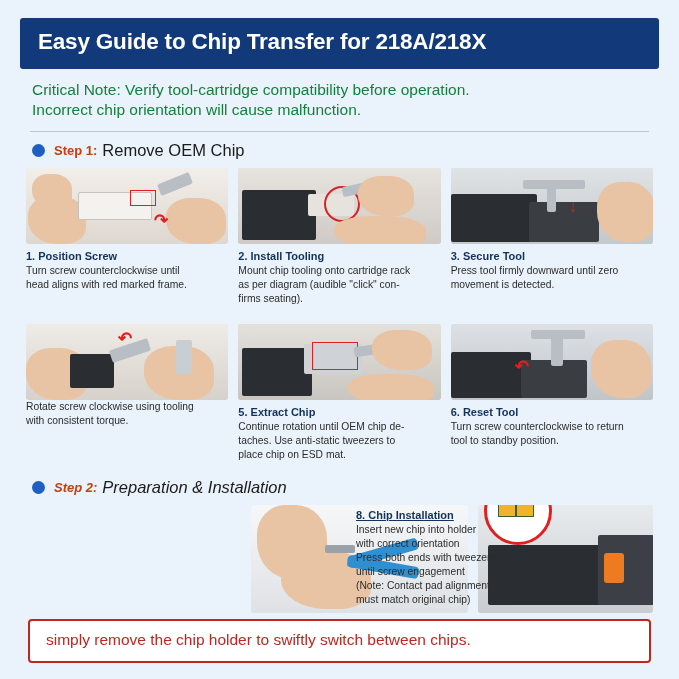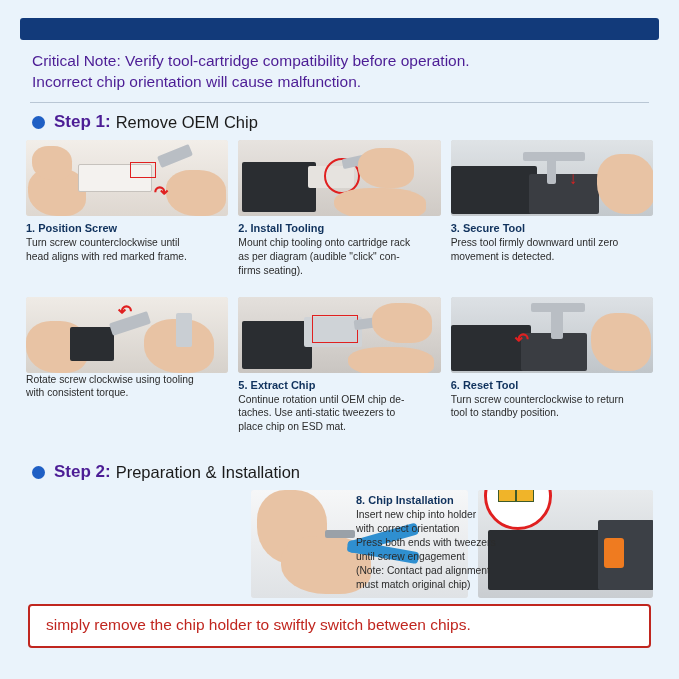--- a/index.html
+++ b/index.html
@@ -34,21 +34,21 @@
     font-size: 22.5px;
     font-weight: bold;
     letter-spacing: -0.2px;
     line-height: 1.28;
     white-space: nowrap;
   }
 
   
   .critical-note {
     margin-top: 11px;
-    color: #4c1d95;
+    color: #15803d;
     font-size: 15.5px;
     line-height: 1.33;
     padding-left: 12px;
   }
   .critical-note .ln { display: block; white-space: nowrap; }
 
   .divider {
     margin: 10px 10px 0 10px;
     border-top: 1px solid #b9c6d4;
   }
@@ -61,23 +61,23 @@
   }
   .bullet {
     width: 13px;
     height: 13px;
     border-radius: 50%;
     background: #1f5fc4;
     margin-right: 9px;
     flex: 0 0 auto;
   }
   .step-label {
-    font-size: 17px;
+    font-size: 13px;
     font-weight: bold;
-    color: #4c1d95;
+    color: #c2410c;
     margin-right: 5px;
   }
   .step-text {
     font-size: 16.5px;
     color: #1b1b1b;
   }
 
   
   .grid {
     display: grid;
@@ -177,20 +177,21 @@
     line-height: 1.34;
   }
   .bottom-note .ln { display: block; white-space: nowrap; }
 </style>
 </head>
 <body>
 
 <div class="page">
 
   <div class="header-banner">
+    <div class="line">Easy Guide to Chip Transfer for 218A/218X</div>
   </div>
 
   <div class="critical-note">
     <span class="ln">Critical Note: Verify tool-cartridge compatibility before operation.</span>
     <span class="ln">Incorrect chip orientation will cause malfunction.</span>
   </div>
 
   <div class="divider"></div>
 
   <div class="step-head">
@@ -289,21 +290,21 @@
         <div class="tool" style="left:80px;top:6px;width:54px;height:9px;"></div>
         <div class="arrow-red" style="left:64px;top:34px;">↶</div>
         <div class="hand" style="left:140px;top:16px;width:60px;height:58px;"></div>
       </div>
       <div class="cap-title">6. Reset Tool</div>
       <div class="cap-body">Turn screw counterclockwise to return
 tool to standby position.</div>
     </div>
   </div>
 
-  <div class="step-head" style="margin-top:28px;">
+  <div class="step-head" style="margin-top:16px;font-style:italic;">
     <span class="bullet"></span>
     <span class="step-label">Step 2:</span>
     <span class="step-text">Preparation &amp; Installation</span>
   </div>
 
   <div class="step2-grid">
 
 
     <div class="s2-photo" style="background:#eceef0;grid-row:1;grid-column:2;height:108px;">
       <div class="bgsoft" style="background:linear-gradient(180deg,#f6f7f8,#dfe2e5);"></div>
@@ -324,21 +325,21 @@
         <div style="position:absolute;left:20px;top:-12px;width:16px;height:22px;background:#f0b429;border:1px solid #3d5a2a;"></div>
         <div style="position:absolute;left:38px;top:-12px;width:16px;height:22px;background:#f0b429;border:1px solid #3d5a2a;"></div>
       </div>
     </div>
 
     <div class="cell" style="grid-row:1;grid-column:2;position:relative;"></div>
   </div>
 
   <div style="padding:0 6px;margin-top:-104px;position:relative;">
     <div style="margin-left:330px;width:175px;">
-      <div class="cap-title" style="margin-top:0;">8. Chip Installation</div>
+      <div class="cap-title" style="margin-top:0;text-decoration:underline;">8. Chip Installation</div>
       <div class="s2-note">Insert new chip into holder
 with correct orientation
 Press both ends with tweezers
 until screw engagement
 (Note: Contact pad alignment
 must match original chip)</div>
     </div>
   </div>
 
   <div class="bottom-note">

